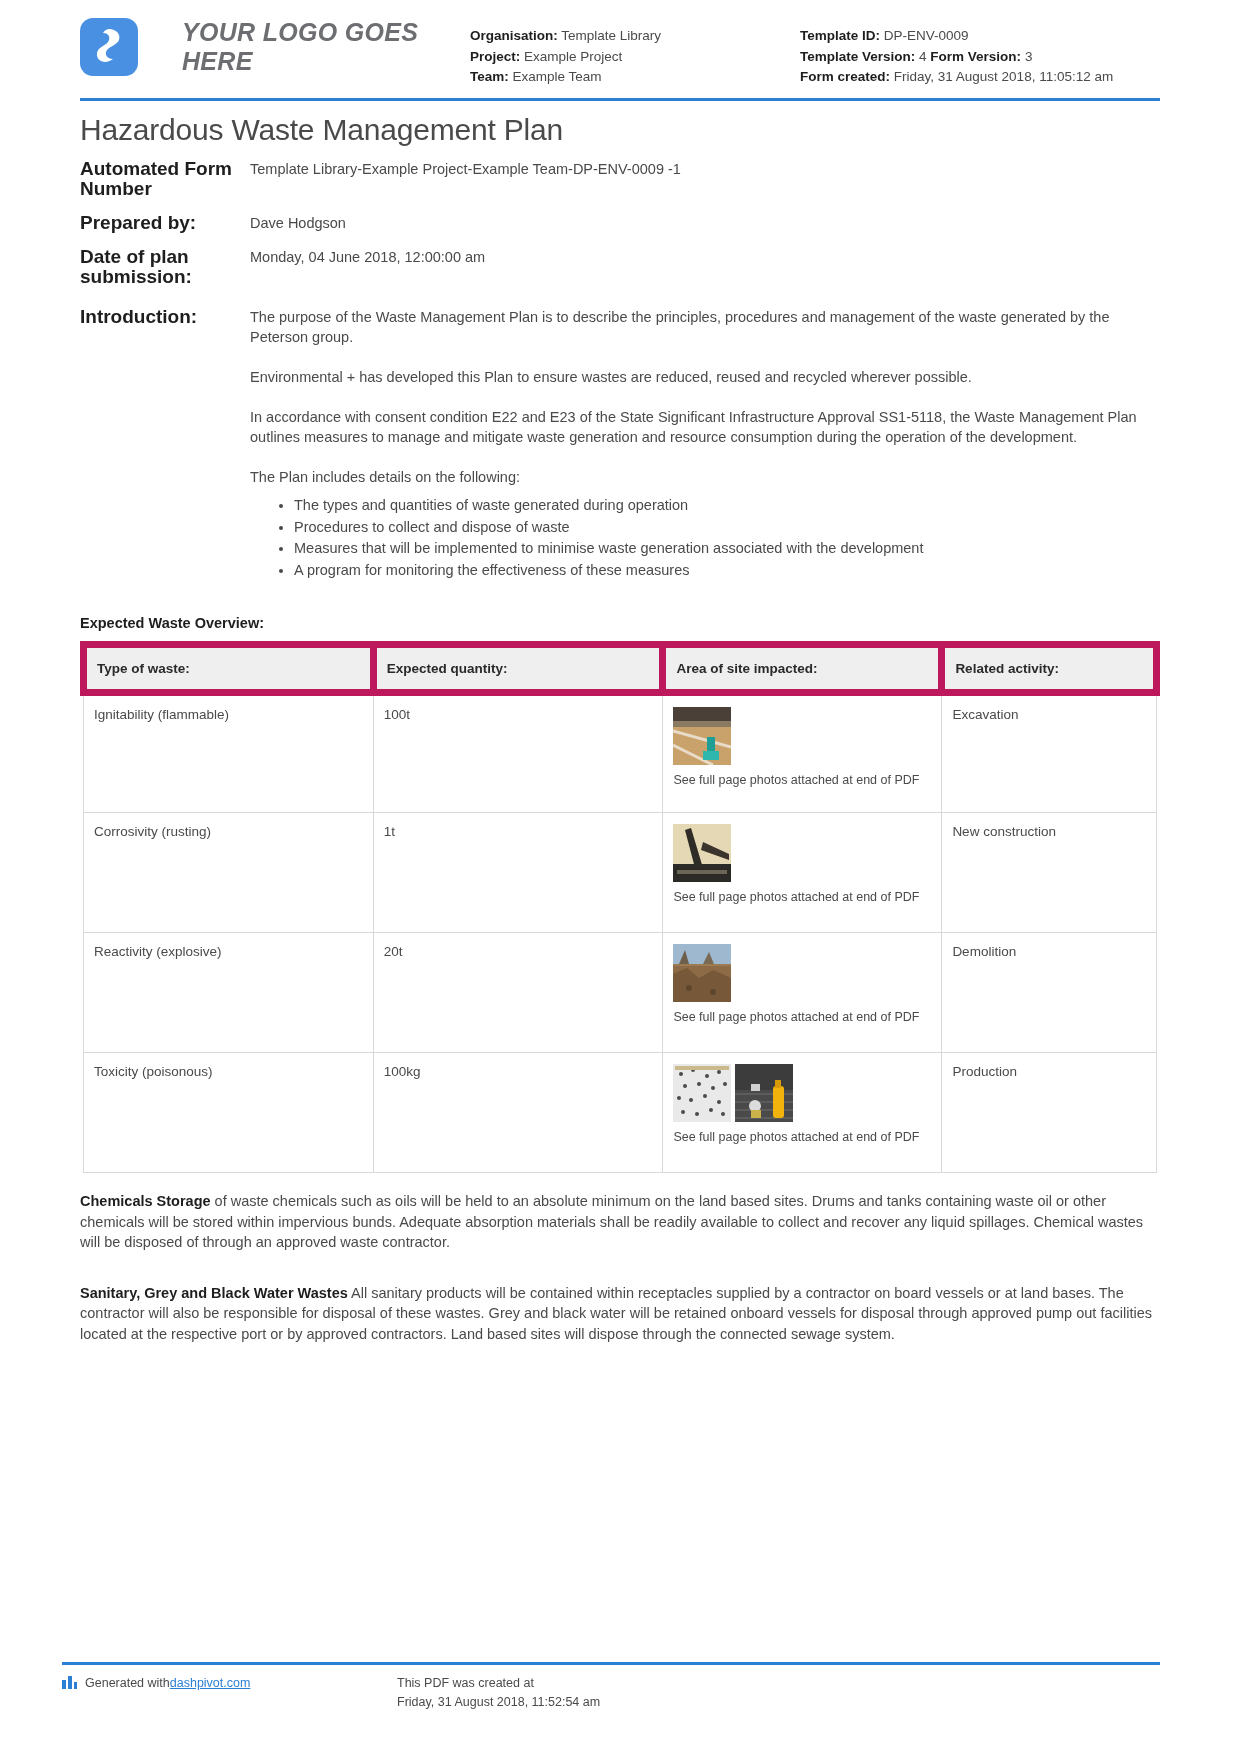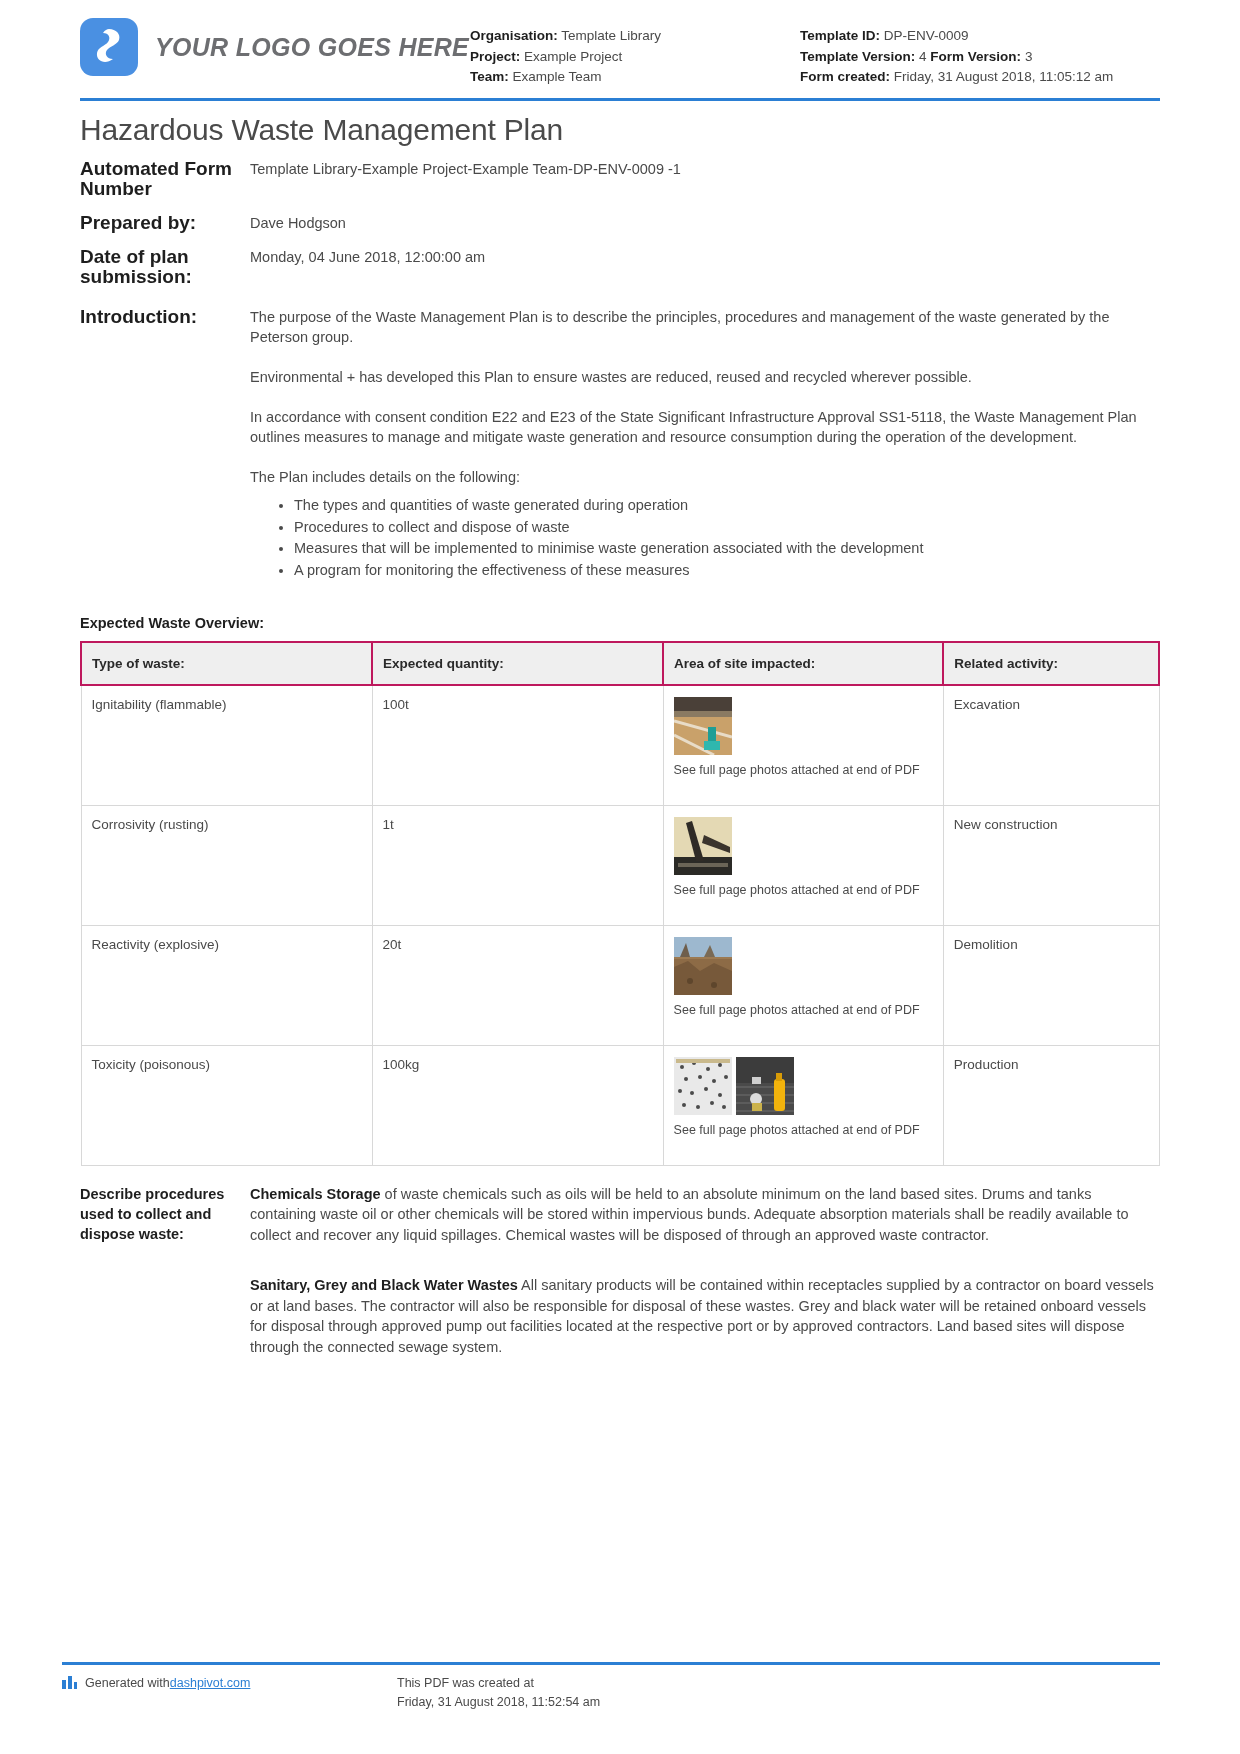--- a/index.html
+++ b/index.html
@@ -8,21 +8,21 @@
     width:1240px; height:1754px;
     background:#ffffff;
     font-family:"Liberation Sans", sans-serif;
     color:#3c3c3c;
     position:relative;
   }
   .page { position:relative; width:1240px; height:1754px; padding:0 80px; }
 
   
   .header { display:flex; align-items:flex-start; padding-top:18px; height:92px; }
-  .logo-block { display:flex; align-items:center; width:390px; flex:none; }
+  .logo-block { display:flex; align-items:center; width:390px; flex:none;gap:27px; }
   .logo-mark {
     width:58px; height:58px; border-radius:13px; background:#4a90e2;
     position:relative; flex:none;
   }
   .logo-mark svg { position:absolute; left:9px; top:8px; }
   .logo-text {
     margin-left:17px; font-style:italic; font-weight:bold; font-size:25px;
     letter-spacing:0.3px; color:#6d6e71;
   }
   .meta-col { font-size:13.5px; line-height:20.5px; color:#4a4a4a; }
@@ -55,21 +55,21 @@
   .section-title {
     font-weight:bold; font-size:14.5px; color:#1e1e1e;
     margin:34px 0 10px 0;
   }
   table.waste {
     width:100%; border-collapse:collapse; table-layout:fixed;
     border:1px solid #d8d8d8;
   }
   table.waste th {
     background:#efefef; text-align:left; font-size:13.5px; font-weight:bold;
-    color:#2a2a2a; padding:13px 10px; border:2px solid #be185d;
+    color:#2a2a2a; padding:13px 10px; border:7px solid #be185d;
     vertical-align:middle;
   }
   table.waste td {
     border:1px solid #d8d8d8; padding:11px 10px; vertical-align:top;
     font-size:13.5px; color:#4a4a4a; height:120px;
   }
   col.c1 { width:27%; } col.c2 { width:27%; } col.c3 { width:26%; } col.c4 { width:20%; }
   .thumbs { display:flex; gap:4px; margin-bottom:6px; }
   .thumb { width:58px; height:58px; border:0; overflow:hidden; }
   .caption { font-size:12.5px; line-height:18px; color:#4a4a4a; }
@@ -310,21 +310,20 @@
             </div>
           </div>
           <div class="caption">See full page photos attached at end of PDF</div>
         </td>
         <td>Production</td>
       </tr>
     </tbody>
   </table>
 
   <div class="proc">
-    <div class="label">Describe procedures used to collect and dispose waste:</div>
     <div class="body">
       <p>
         <b>Chemicals Storage</b><span> of waste chemicals such as oils will be held to an absolute minimum on the land based sites. Drums and tanks containing waste oil or other chemicals will be stored within impervious bunds. Adequate absorption materials shall be readily available to collect and recover any liquid spillages. Chemical wastes will be disposed of through an approved waste contractor.</span>
       </p>
       <p>
         <b>Sanitary, Grey and Black Water Wastes</b><span> All sanitary products will be contained within receptacles supplied by a contractor on board vessels or at land bases. The contractor will also be responsible for disposal of these wastes. Grey and black water will be retained onboard vessels for disposal through approved pump out facilities located at the respective port or by approved contractors. Land based sites will dispose through the connected sewage system.</span>
       </p>
     </div>
   </div>
 

